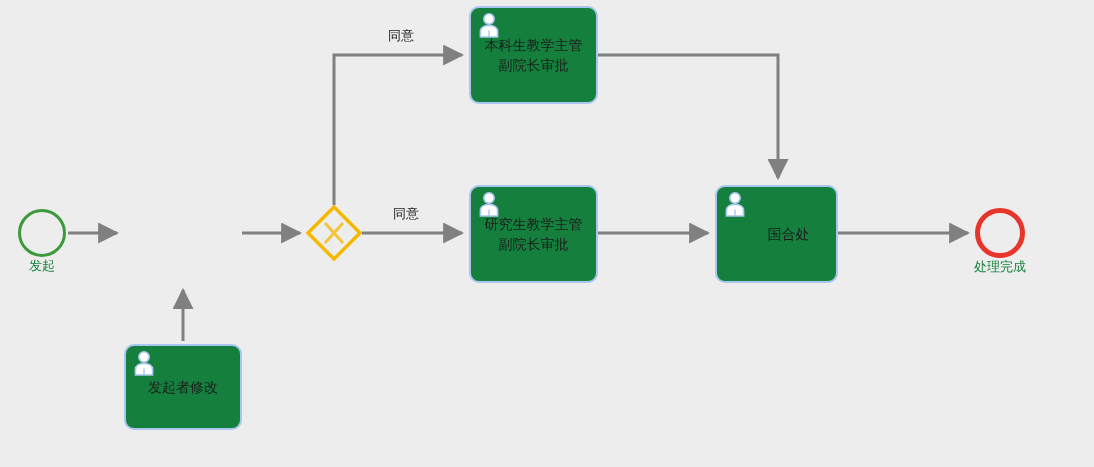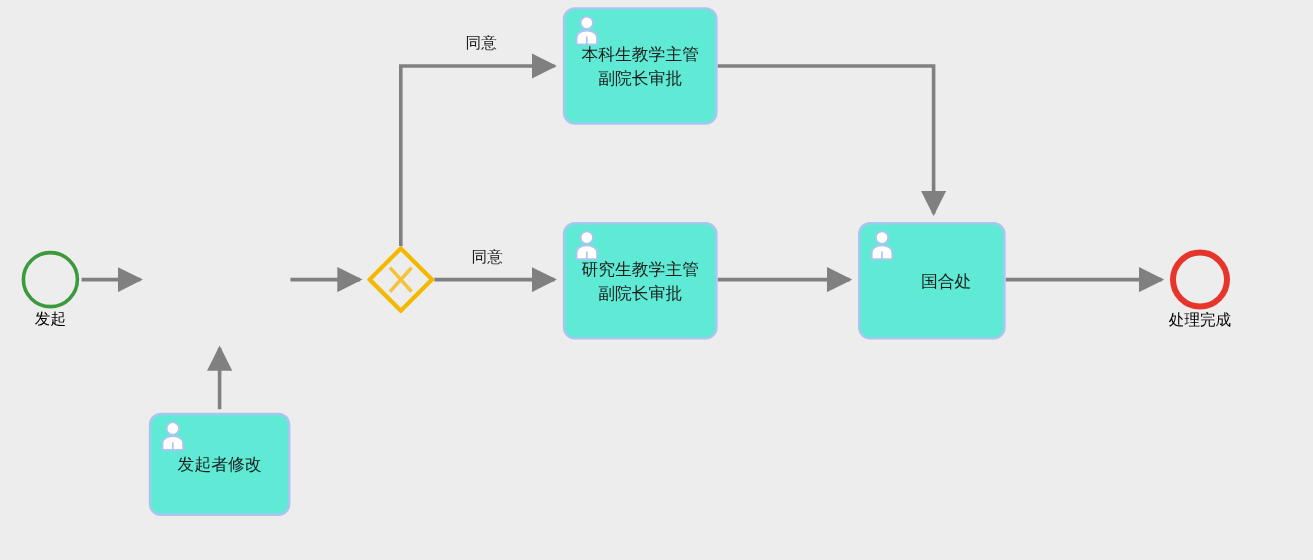--- a/index.html
+++ b/index.html
@@ -25,21 +25,21 @@
     top: 0;
     width: 1094px;
     height: 467px;
     pointer-events: none;
   }
 
   
   .task {
     position: absolute;
     box-sizing: border-box;
-    background: #5eead4;
+    background: #15803d;
     border: 2px solid #a9c6f0;
     border-radius: 10px;
     display: flex;
     align-items: center;
     justify-content: center;
   }
   .task-label {
     text-align: center;
     font-size: 14px;
     color: #1c1c1c;
@@ -65,21 +65,21 @@
   .event.start {
     border: 3px solid #3c9a3c;
   }
   .event.end {
     border: 5px solid #e8352b;
   }
   .event-label {
     position: absolute;
     text-align: center;
     font-size: 13px;
-    color: #000000;
+    color: #15803d;
     white-space: nowrap;
     line-height: 16px;
   }
 
   
   .gateway {
     position: absolute;
   }
 
   

